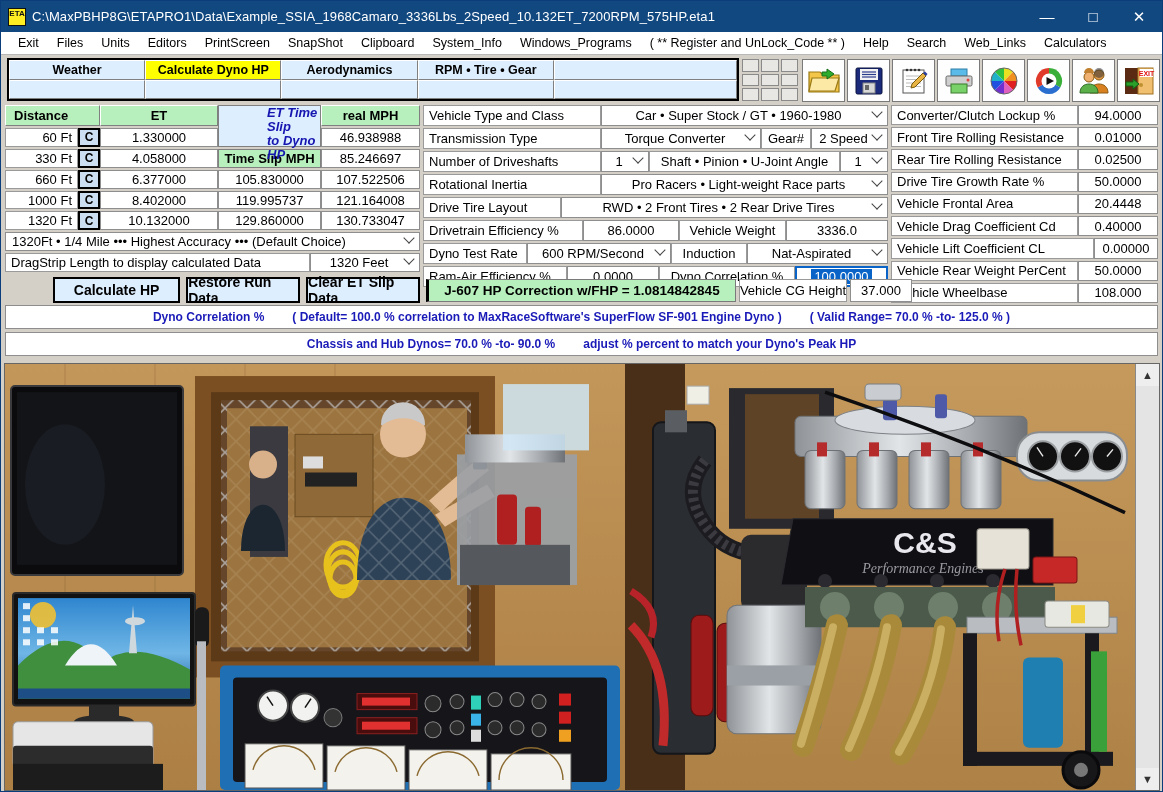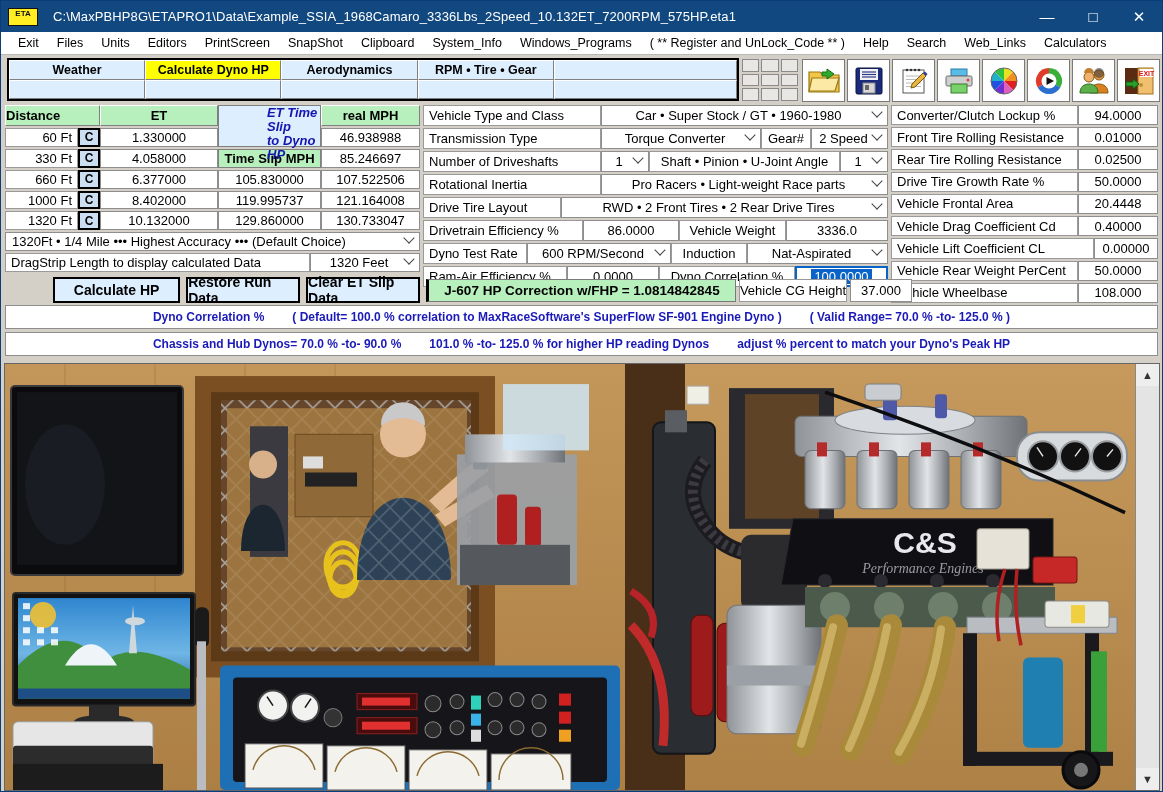--- a/index.html
+++ b/index.html
@@ -22,22 +22,22 @@
   .titlebar {
     height: 31px;
     background: #11487f;
     display: flex;
     align-items: center;
     color: #ffffff;
     font-size: 13px;
     position: relative;
   }
   .app-icon {
-    width: 30px; height: 18px;
-    margin-left: 7px; margin-right: 15px;
+    width: 18px; height: 18px;
+    margin-left: 7px; margin-right: 6px;
     background: #ffee22;
     border: 1px solid #111;
     position: relative;
     flex: none;
   }
   .app-icon .glyph {
     position: absolute; inset: 0;
     font-size: 8px; font-weight: bold;
     color: #111; line-height: 8px;
     text-align: center;
@@ -481,21 +481,21 @@
           </span>
       </div>
     </div>
   </div>
 
   <div class="formarea">
 
     <div class="col colA">
 
       <div class="row">
-        <div class="hdr" style="width:95px;padding-left:0">Distance</div>
+        <div class="hdr" style="width:95px;padding-left:8px">Distance</div>
         <div class="hdr" style="width:118px;justify-content:center">ET</div>
         <div class="etslip-hdr" style="width:103px;height:42px;position:relative;z-index:2">
           <div>ET Time Slip</div>
           <div>to Dyno HP</div>
         </div>
         <div class="hdr" style="flex:1;justify-content:center">real  MPH</div>
       </div>
 
       <div class="row">
         <div class="lbl" style="width:73px;justify-content:flex-end">60 Ft</div>
@@ -648,21 +648,20 @@
   </div>
 
   <div class="infowrap">
     <div class="infobar">
       <div class="seg">Dyno Correlation %</div>
       <div class="seg">( Default= 100.0 %  correlation to MaxRaceSoftware's SuperFlow SF-901 Engine Dyno )</div>
       <div class="seg">( Valid Range= 70.0 %  -to-  125.0 % )</div>
     </div>
     <div class="infobar">
       <div class="seg">Chassis and Hub Dynos=  70.0 %  -to-  90.0 %</div>
-      <div class="seg">101.0 %  -to-  125.0 %  for higher HP reading Dynos</div>
       <div class="seg">adjust % percent to match your Dyno's Peak HP</div>
     </div>
   </div>
 
   <div class="photowrap">
     <div class="photo">
       <svg class="scene" viewBox="0 0 1130 424" preserveAspectRatio="none">
         <defs>
           <linearGradient id="osb" x1="0" y1="0" x2="0" y2="1">
             <stop offset="0" stop-color="#c79a5c"></stop>

